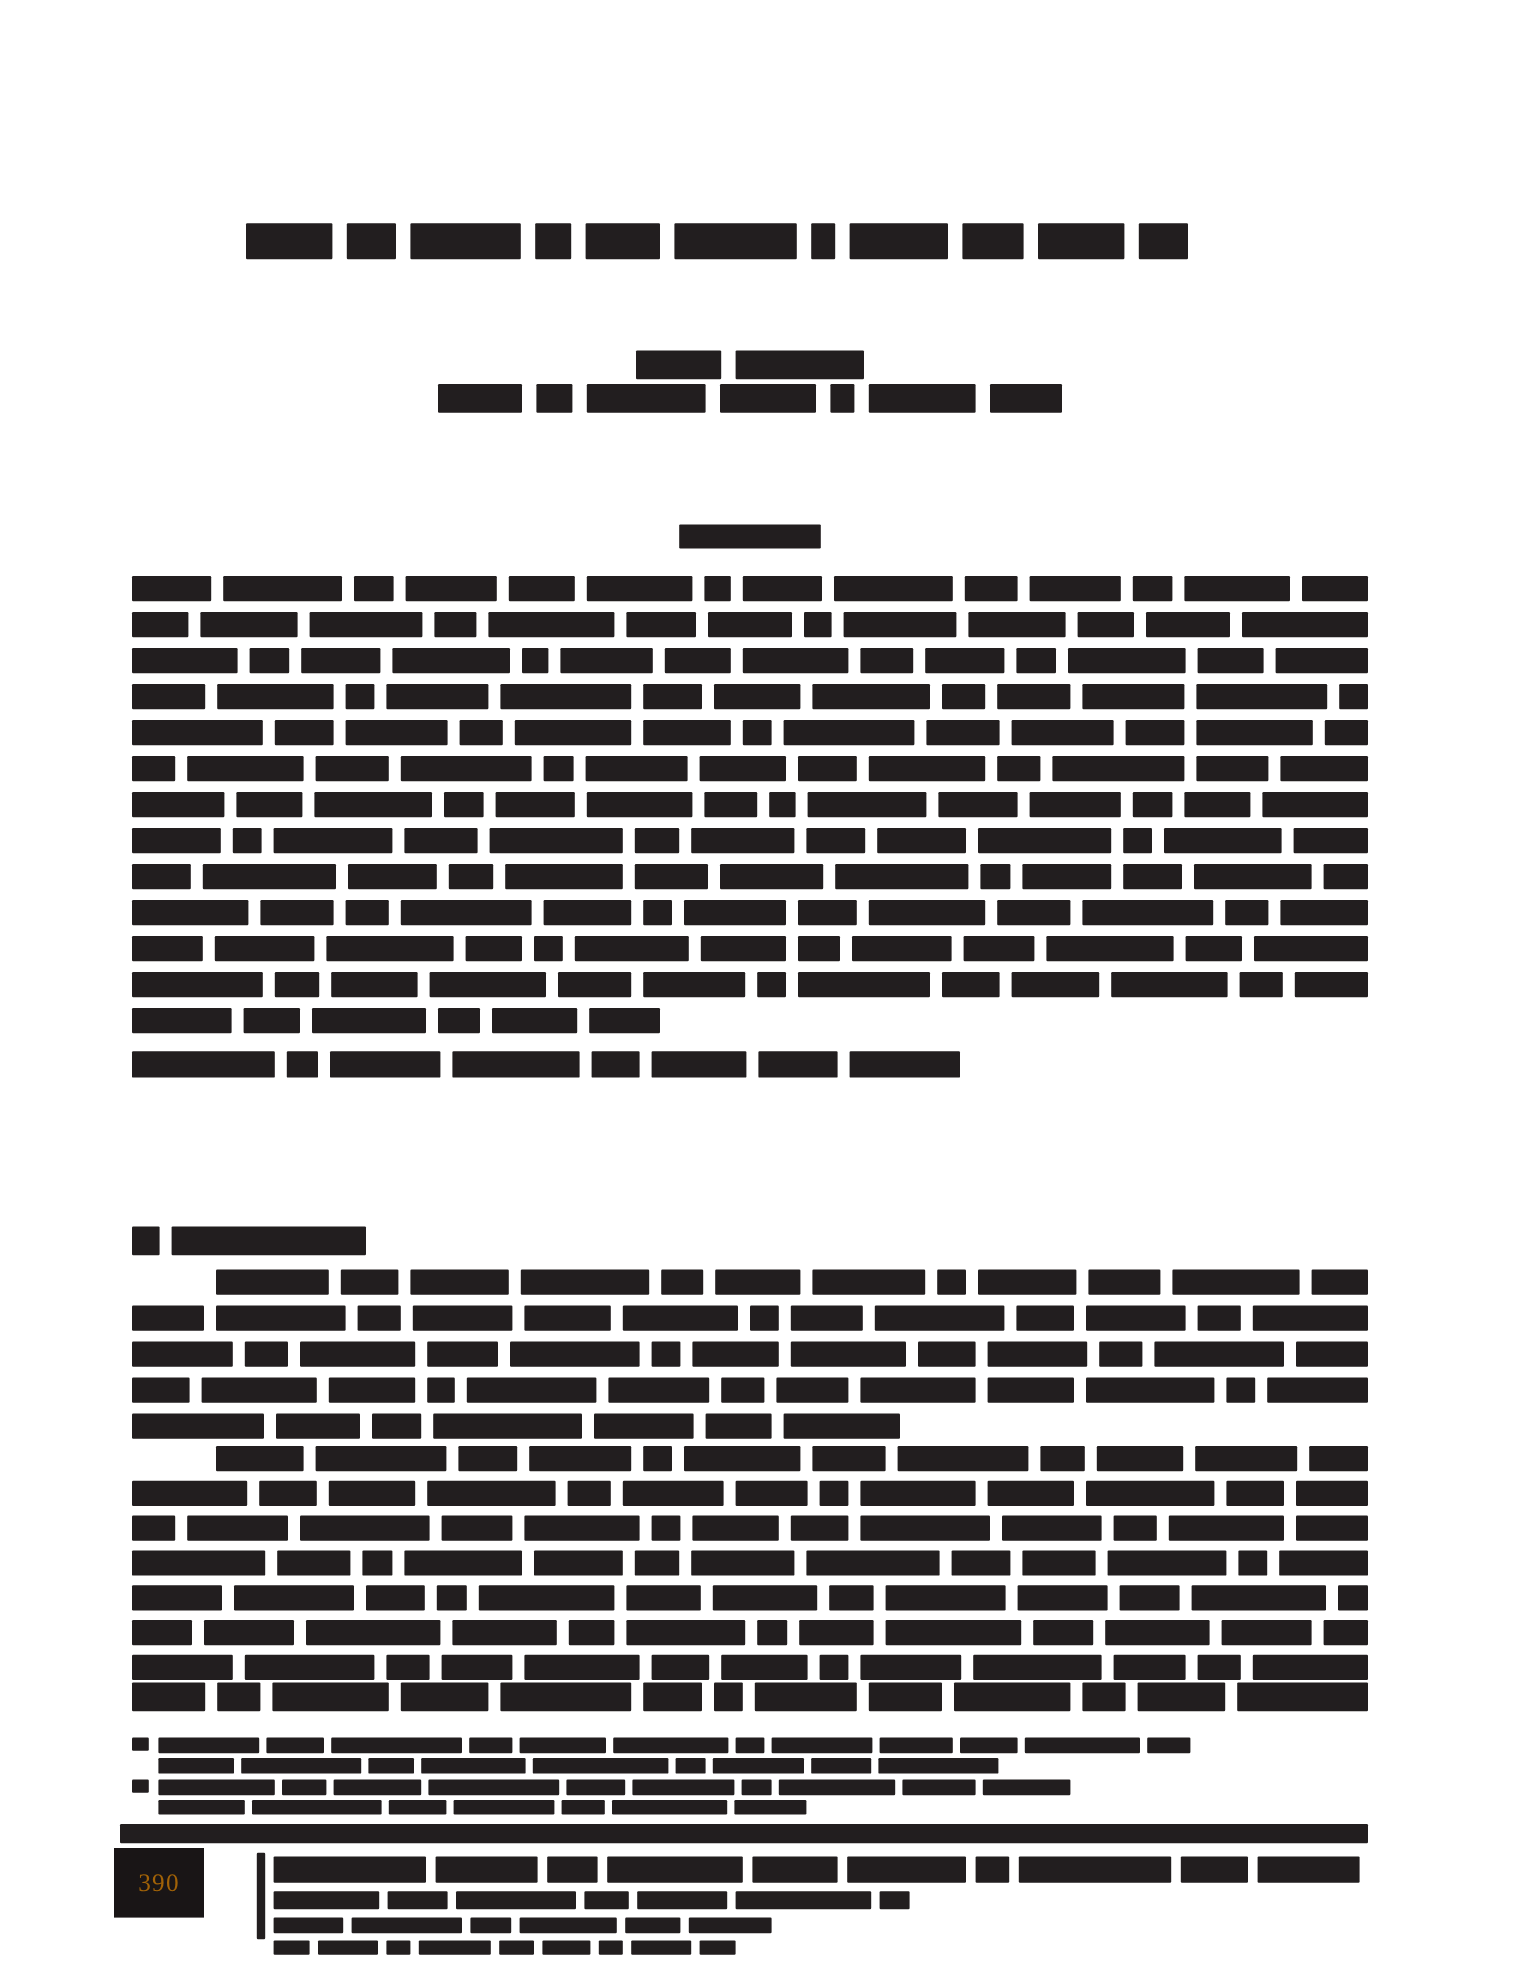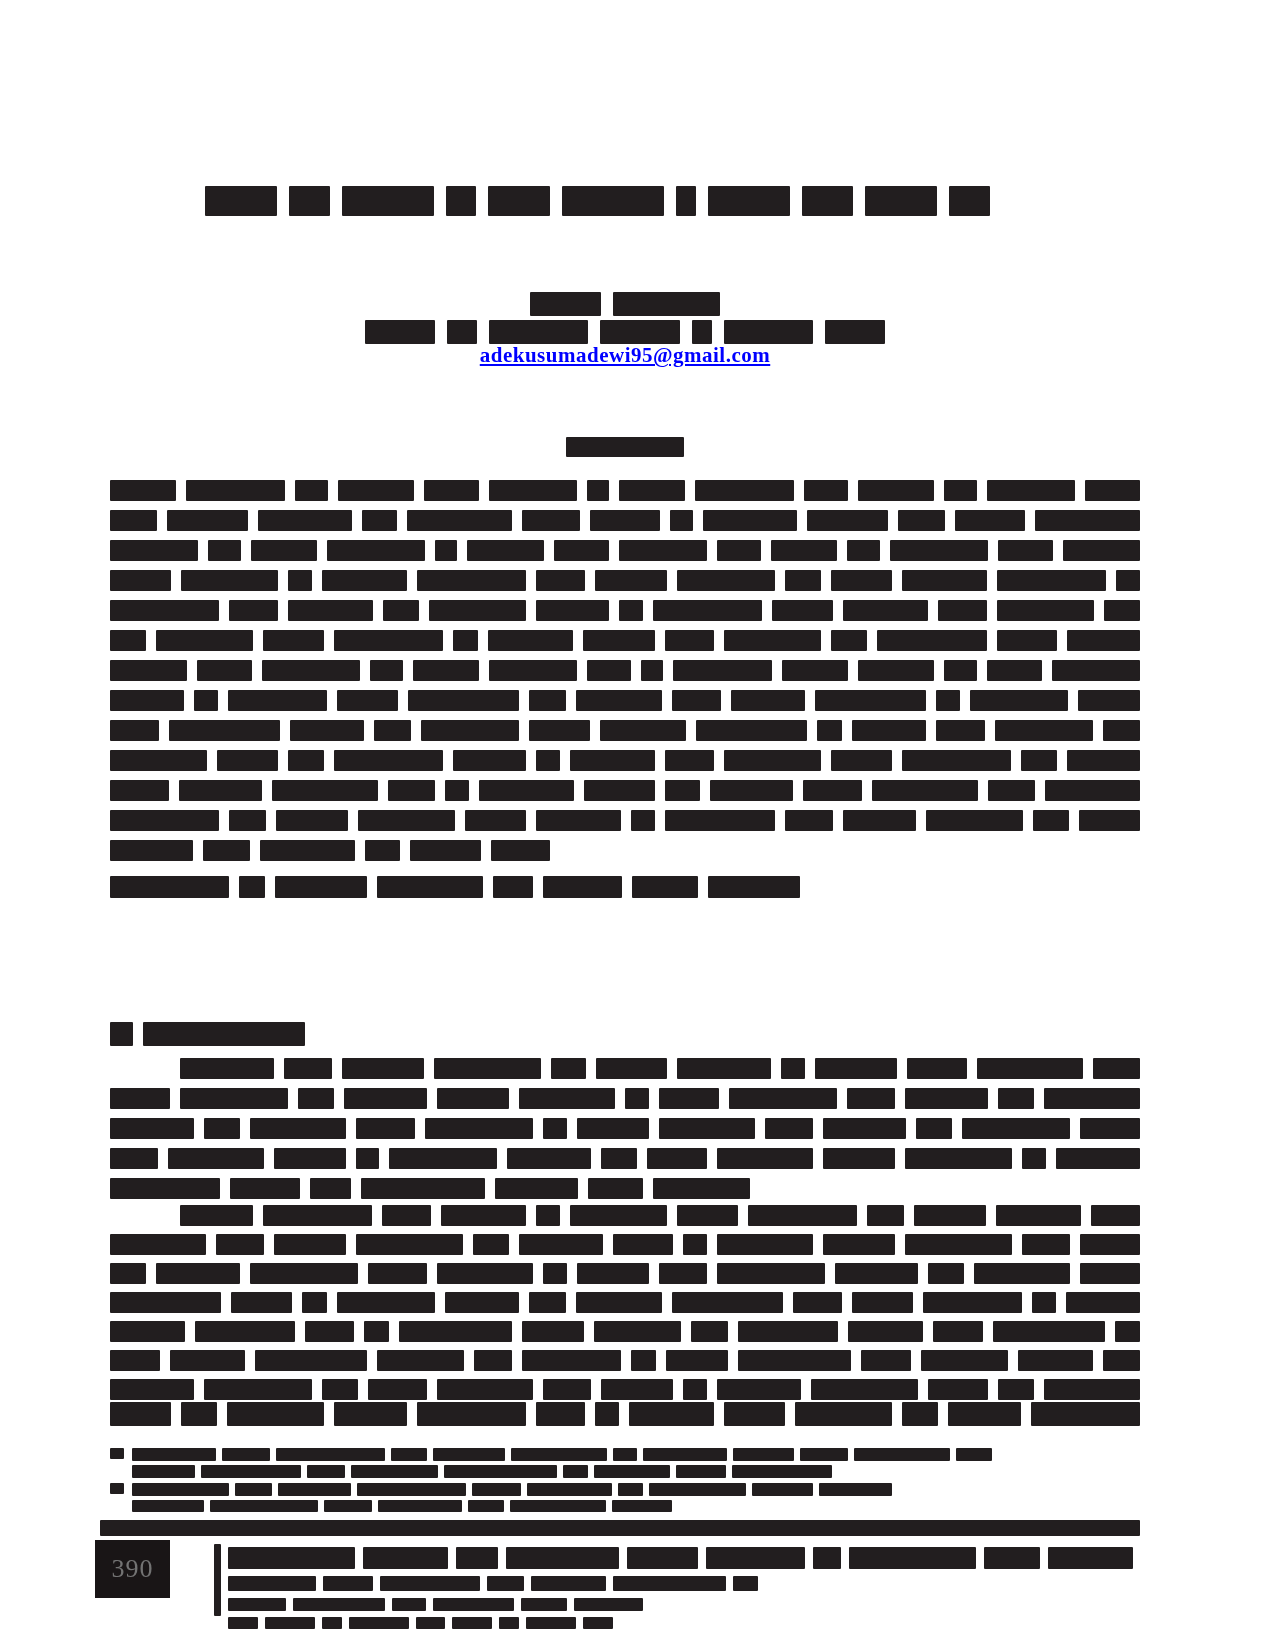--- a/index.html
+++ b/index.html
@@ -21,21 +21,21 @@
     font-size:21px; font-weight:bold; letter-spacing:0.5px;
     color:#1807ee; text-decoration:underline;
     filter: blur(0.6px) contrast(1.9);
     cursor:pointer;
   }
   .pagenum-box {
     position:absolute; left:95px; top:1540px; width:75px; height:58px;
     background:#191516; display:flex; align-items:center; justify-content:center;
   }
   .pagenum {
-    color:#737373; font-size:26px; letter-spacing:1px;
+    color:#a16207; font-size:21px; letter-spacing:1px;
     filter: blur(0.4px);
   }
 </style>
 </head>
 <body>
 
 <div class="page">
   <div>
       <div class="rline" style="top: 186px; left: 205px; width: 785px; height: 30px; gap: 12px;">
         <span style="flex-grow: 7;"></span>
@@ -551,20 +551,17 @@
         <span style="flex-grow: 2;"></span>
         <span style="flex-grow: 6;"></span>
         <span style="flex-grow: 3;"></span>
         <span style="flex-grow: 4;"></span>
         <span style="flex-grow: 2;"></span>
         <span style="flex-grow: 5;"></span>
         <span style="flex-grow: 3;"></span>
       </div>
     </div>
 
-  <div class="email-wrap">
-    <a class="email-link">adekusumadewi95@gmail.com</a>
-  </div>
 
   <div class="pagenum-box">
     <span class="pagenum">390</span>
   </div>
 </div>
 
 </body></html>

